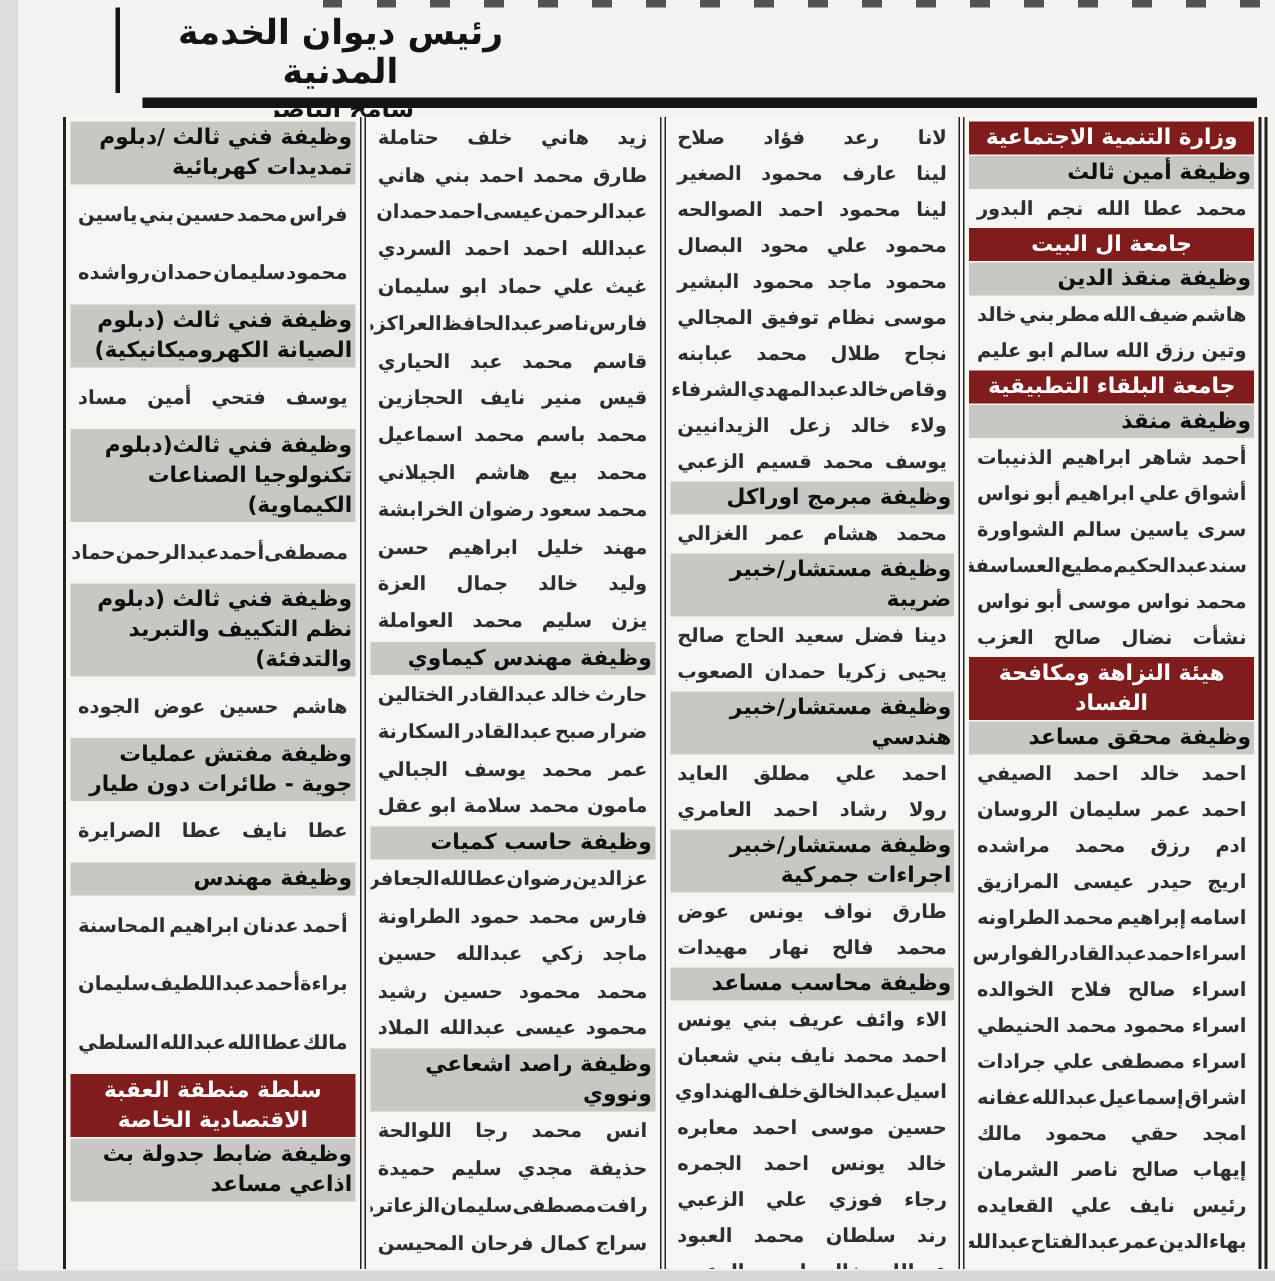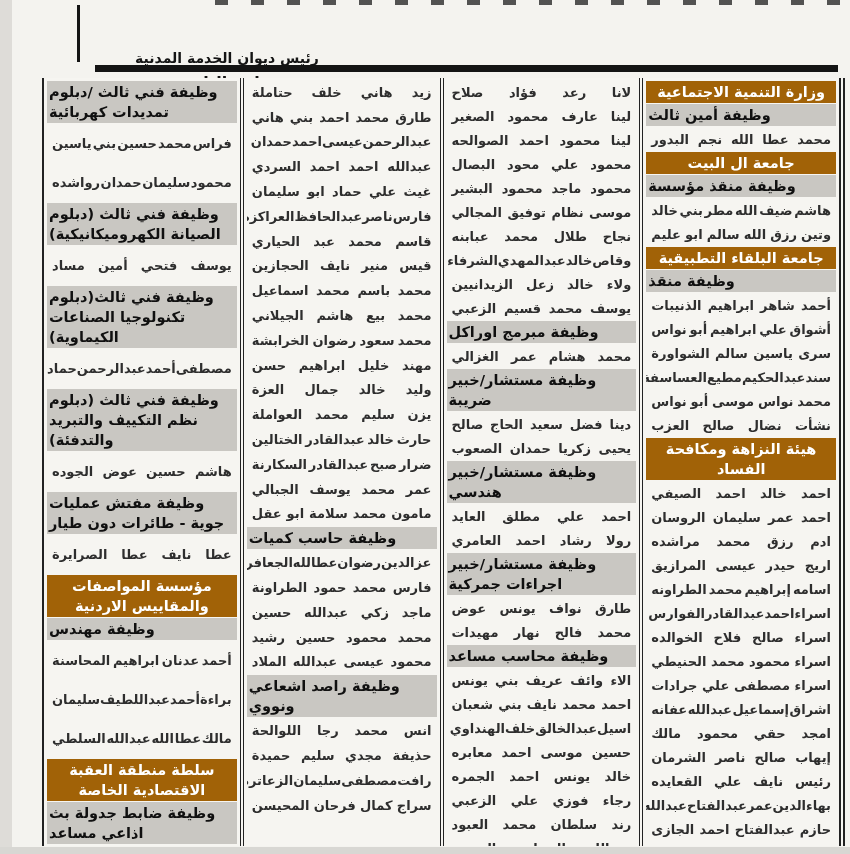--- a/index.html
+++ b/index.html
@@ -16,37 +16,37 @@
     background:repeating-linear-gradient(90deg,#2a2a2a 0 13px,transparent 13px 36px);
     opacity:.8;
   }
   .masthead{
     position:absolute;top:5px;left:77px;right:6px;height:57px;
     border-left:3px solid #141414;background:transparent;
   }
   .mast-text{
     margin-left:16px;width:262px;direction:rtl;text-align:center;color:#141414;
   }
-  .mast-title{font-size:14px;font-weight:bold;line-height:26px;padding-top:4px;margin-top:36px;}
+  .mast-title{font-size:23px;font-weight:bold;line-height:26px;padding-top:4px;}
   .mast-sign{font-size:16px;font-weight:bold;line-height:24px;text-align:center;}
   .rule{position:absolute;top:65px;left:95px;right:12px;height:7px;background:#141414;}
   .table{
     position:absolute;top:78px;left:42px;right:5px;bottom:8px;
     display:flex;direction:rtl;overflow:hidden;
     border-left:2px solid #222;border-right:6px double #222;
     background:#f6f5f1;
   }
   .col{flex:1 1 0;min-width:0;padding:2px 3px;overflow:hidden;}
   .col:not(:last-child){border-left:4px double #222;}
   .org-header{
-    background:#a16207;color:#fff;text-align:center;font-weight:bold;
+    background:#7f1d1d;color:#fff;text-align:center;font-weight:bold;
     font-size:14.5px;line-height:20px;padding:1px 2px;margin:1px 0;direction:rtl;
   }
   .job-header{
-    background:#c9c7c2;color:#101010;text-align:left;font-weight:bold;
+    background:#c9c7c2;color:#101010;text-align:right;font-weight:bold;
     font-size:14.5px;line-height:20px;padding:1px 2px;margin:1px 0;direction:rtl;
   }
   .name-row{
     display:flex;justify-content:space-between;align-items:center;direction:rtl;
     height:24px;font-size:13px;font-weight:bold;color:#2e2e2e;
     padding:0 5px;white-space:nowrap;overflow:hidden;
   }
   .col:nth-child(3) .name-row{height:24.8px;}
   .col:nth-child(4) .name-row{height:39px;}
   .bottom-strip{position:absolute;bottom:0;left:0;right:0;height:7px;background:#d8d7d3;}
@@ -72,21 +72,21 @@
         <div class="org-header">وزارة التنمية الاجتماعية</div>
         <div class="job-header">وظيفة أمين ثالث</div>
         <div class="name-row">
           <span>محمد</span>
           <span>عطا</span>
           <span>الله</span>
           <span>نجم</span>
           <span>البدور</span>
         </div>
         <div class="org-header">جامعة ال البيت</div>
-        <div class="job-header">وظيفة منقذ مؤسسة</div>
+        <div class="job-header">وظيفة منقذ الدين</div>
         <div class="name-row">
           <span>هاشم</span>
           <span>ضيف</span>
           <span>الله</span>
           <span>مطر</span>
           <span>بني</span>
           <span>خالد</span>
         </div>
         <div class="name-row">
           <span>وتين</span>
@@ -131,20 +131,21 @@
           <span>أبو</span>
           <span>نواس</span>
         </div>
         <div class="name-row">
           <span>نشأت</span>
           <span>نضال</span>
           <span>صالح</span>
           <span>العزب</span>
         </div>
         <div class="org-header">هيئة النزاهة ومكافحة الفساد</div>
+        <div class="job-header">وظيفة محقق مساعد</div>
         <div class="name-row">
           <span>احمد</span>
           <span>خالد</span>
           <span>احمد</span>
           <span>الصيفي</span>
         </div>
         <div class="name-row">
           <span>احمد</span>
           <span>عمر</span>
           <span>سليمان</span>
@@ -470,20 +471,21 @@
           <span>خالد</span>
           <span>جمال</span>
           <span>العزة</span>
         </div>
         <div class="name-row">
           <span>يزن</span>
           <span>سليم</span>
           <span>محمد</span>
           <span>العواملة</span>
         </div>
+        <div class="job-header">وظيفة مهندس كيماوي</div>
         <div class="name-row">
           <span>حارث</span>
           <span>خالد</span>
           <span>عبدالقادر</span>
           <span>الختالين</span>
         </div>
         <div class="name-row">
           <span>ضرار</span>
           <span>صبح</span>
           <span>عبدالقادر</span>
@@ -597,21 +599,20 @@
           <span>عوض</span>
           <span>الجوده</span>
         </div>
         <div class="job-header">وظيفة مفتش عمليات جوية - طائرات دون طيار</div>
         <div class="name-row">
           <span>عطا</span>
           <span>نايف</span>
           <span>عطا</span>
           <span>الصرايرة</span>
         </div>
-        <div class="org-header">مؤسسة المواصفات والمقاييس الاردنية</div>
         <div class="job-header">وظيفة مهندس</div>
         <div class="name-row">
           <span>أحمد</span>
           <span>عدنان</span>
           <span>ابراهيم</span>
           <span>المحاسنة</span>
         </div>
         <div class="name-row">
           <span>براءة</span>
           <span>أحمد</span>

